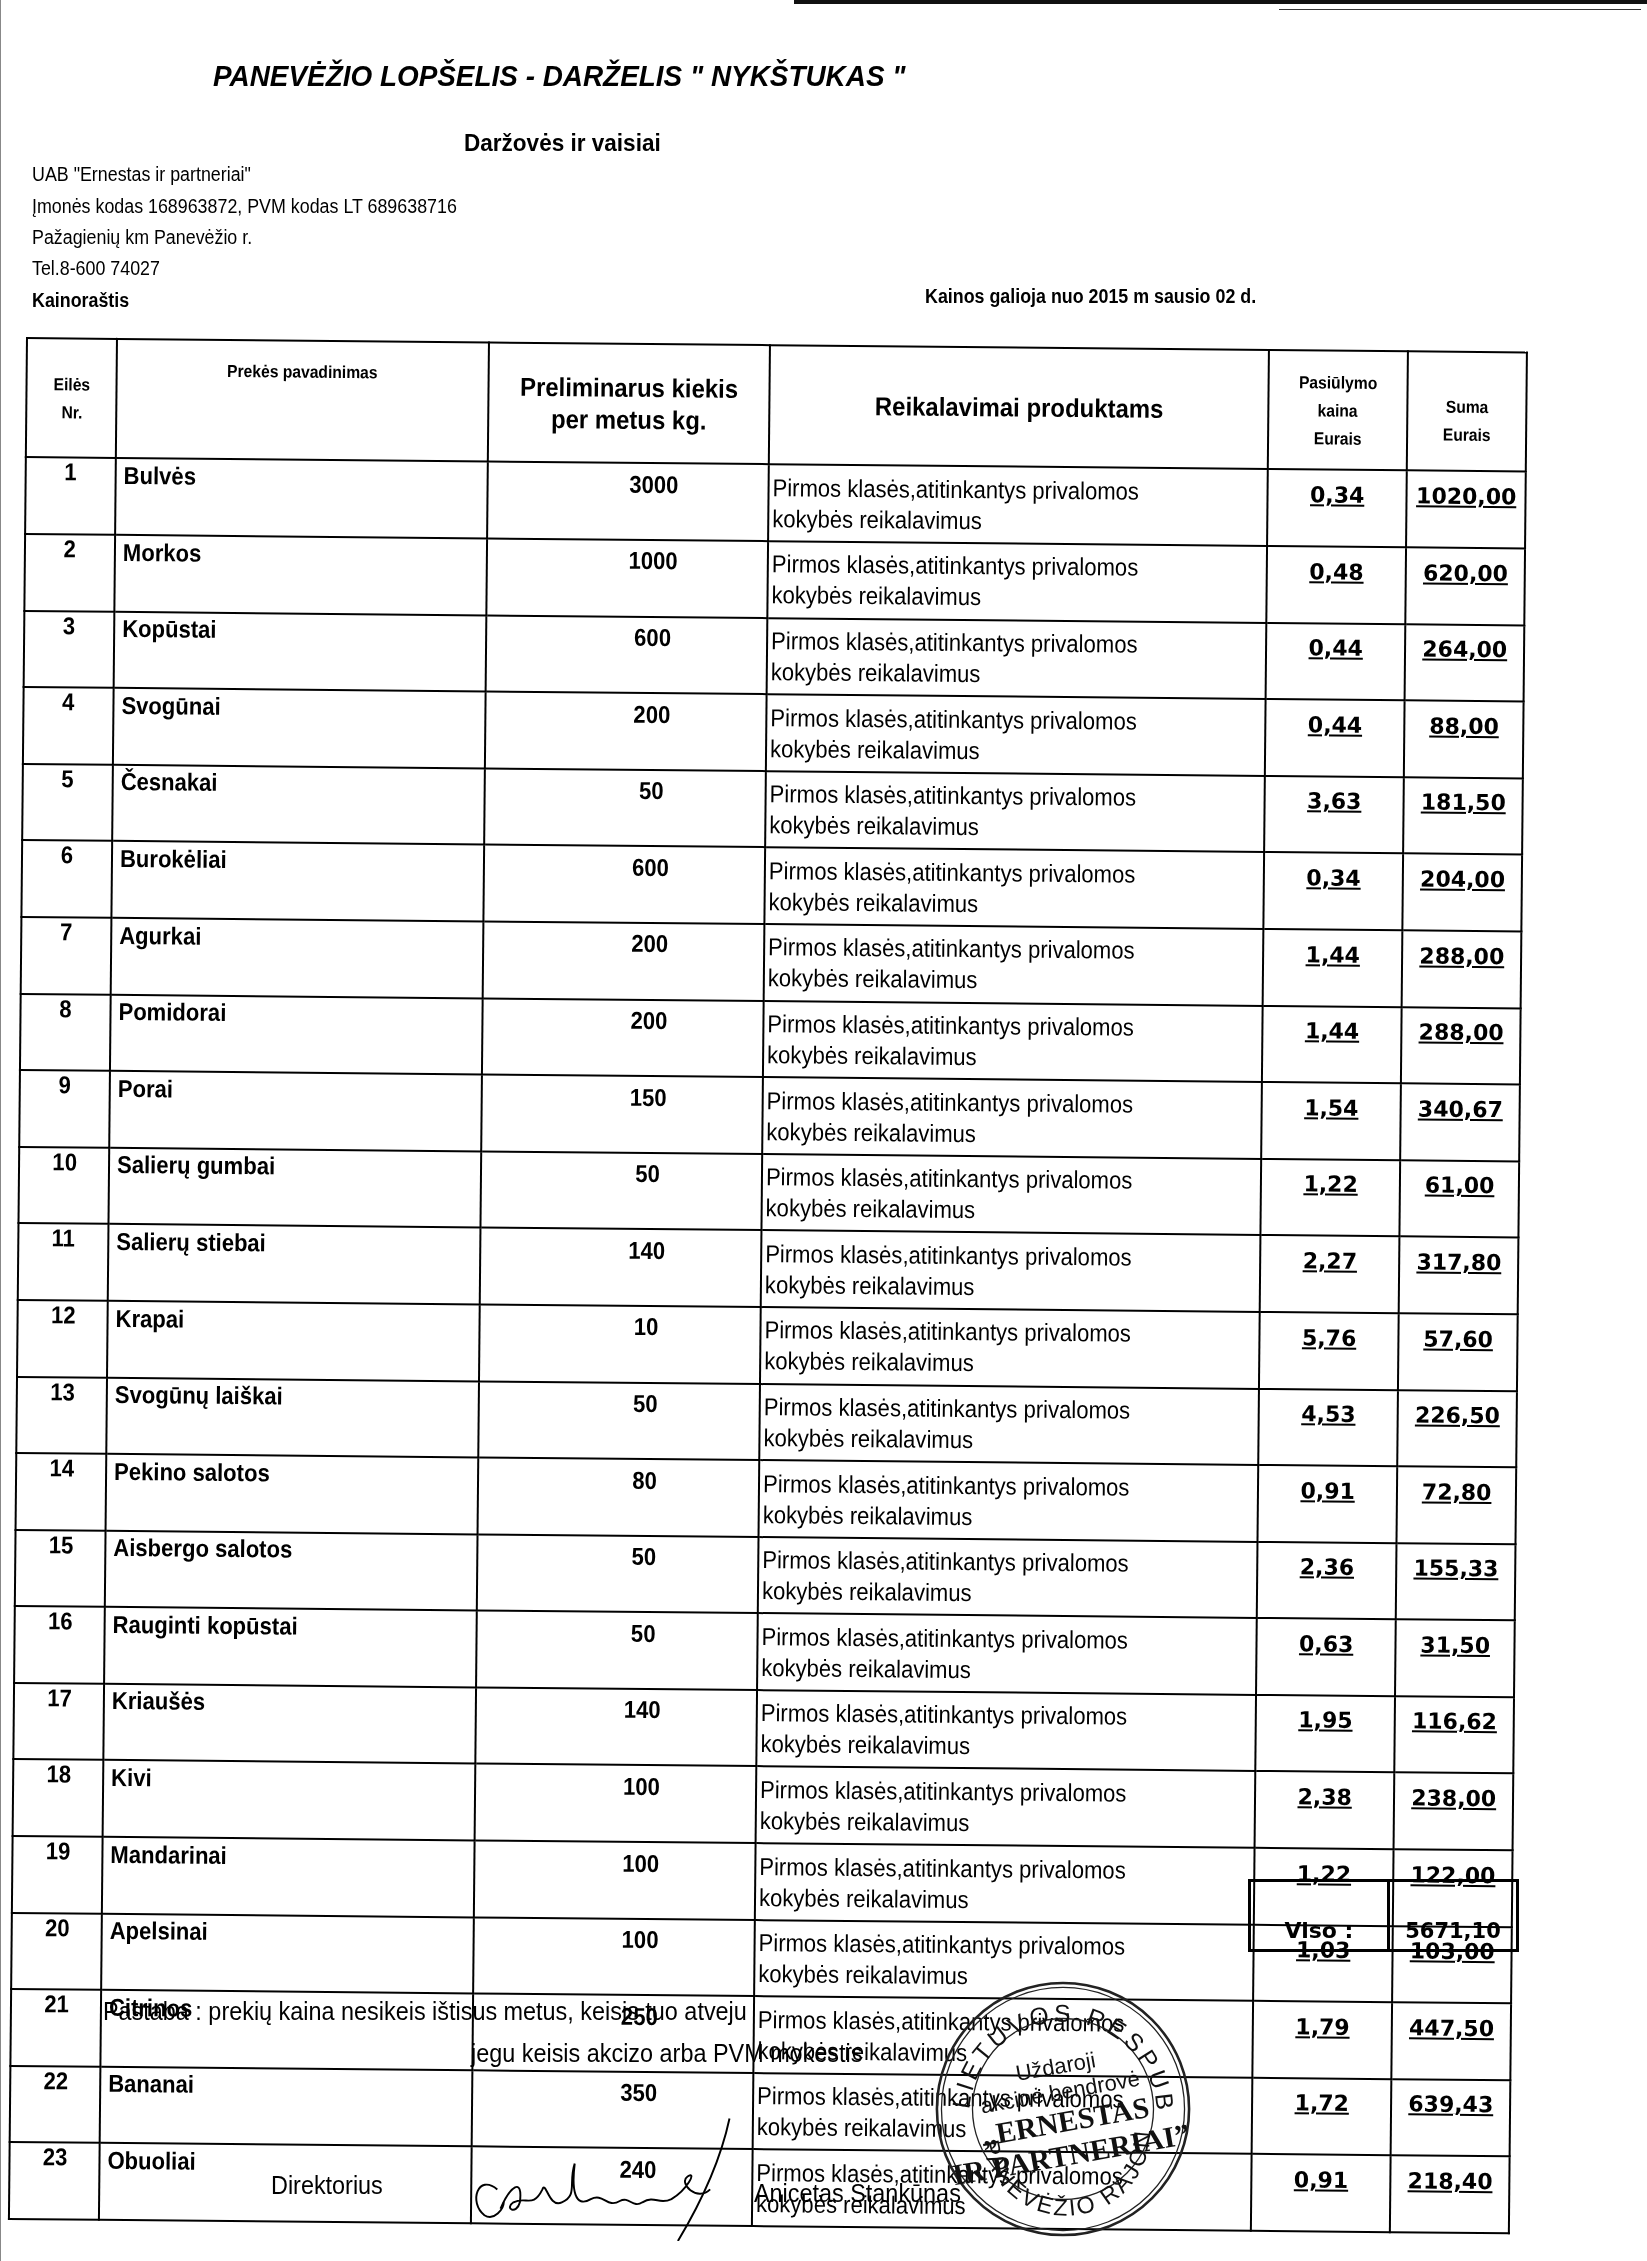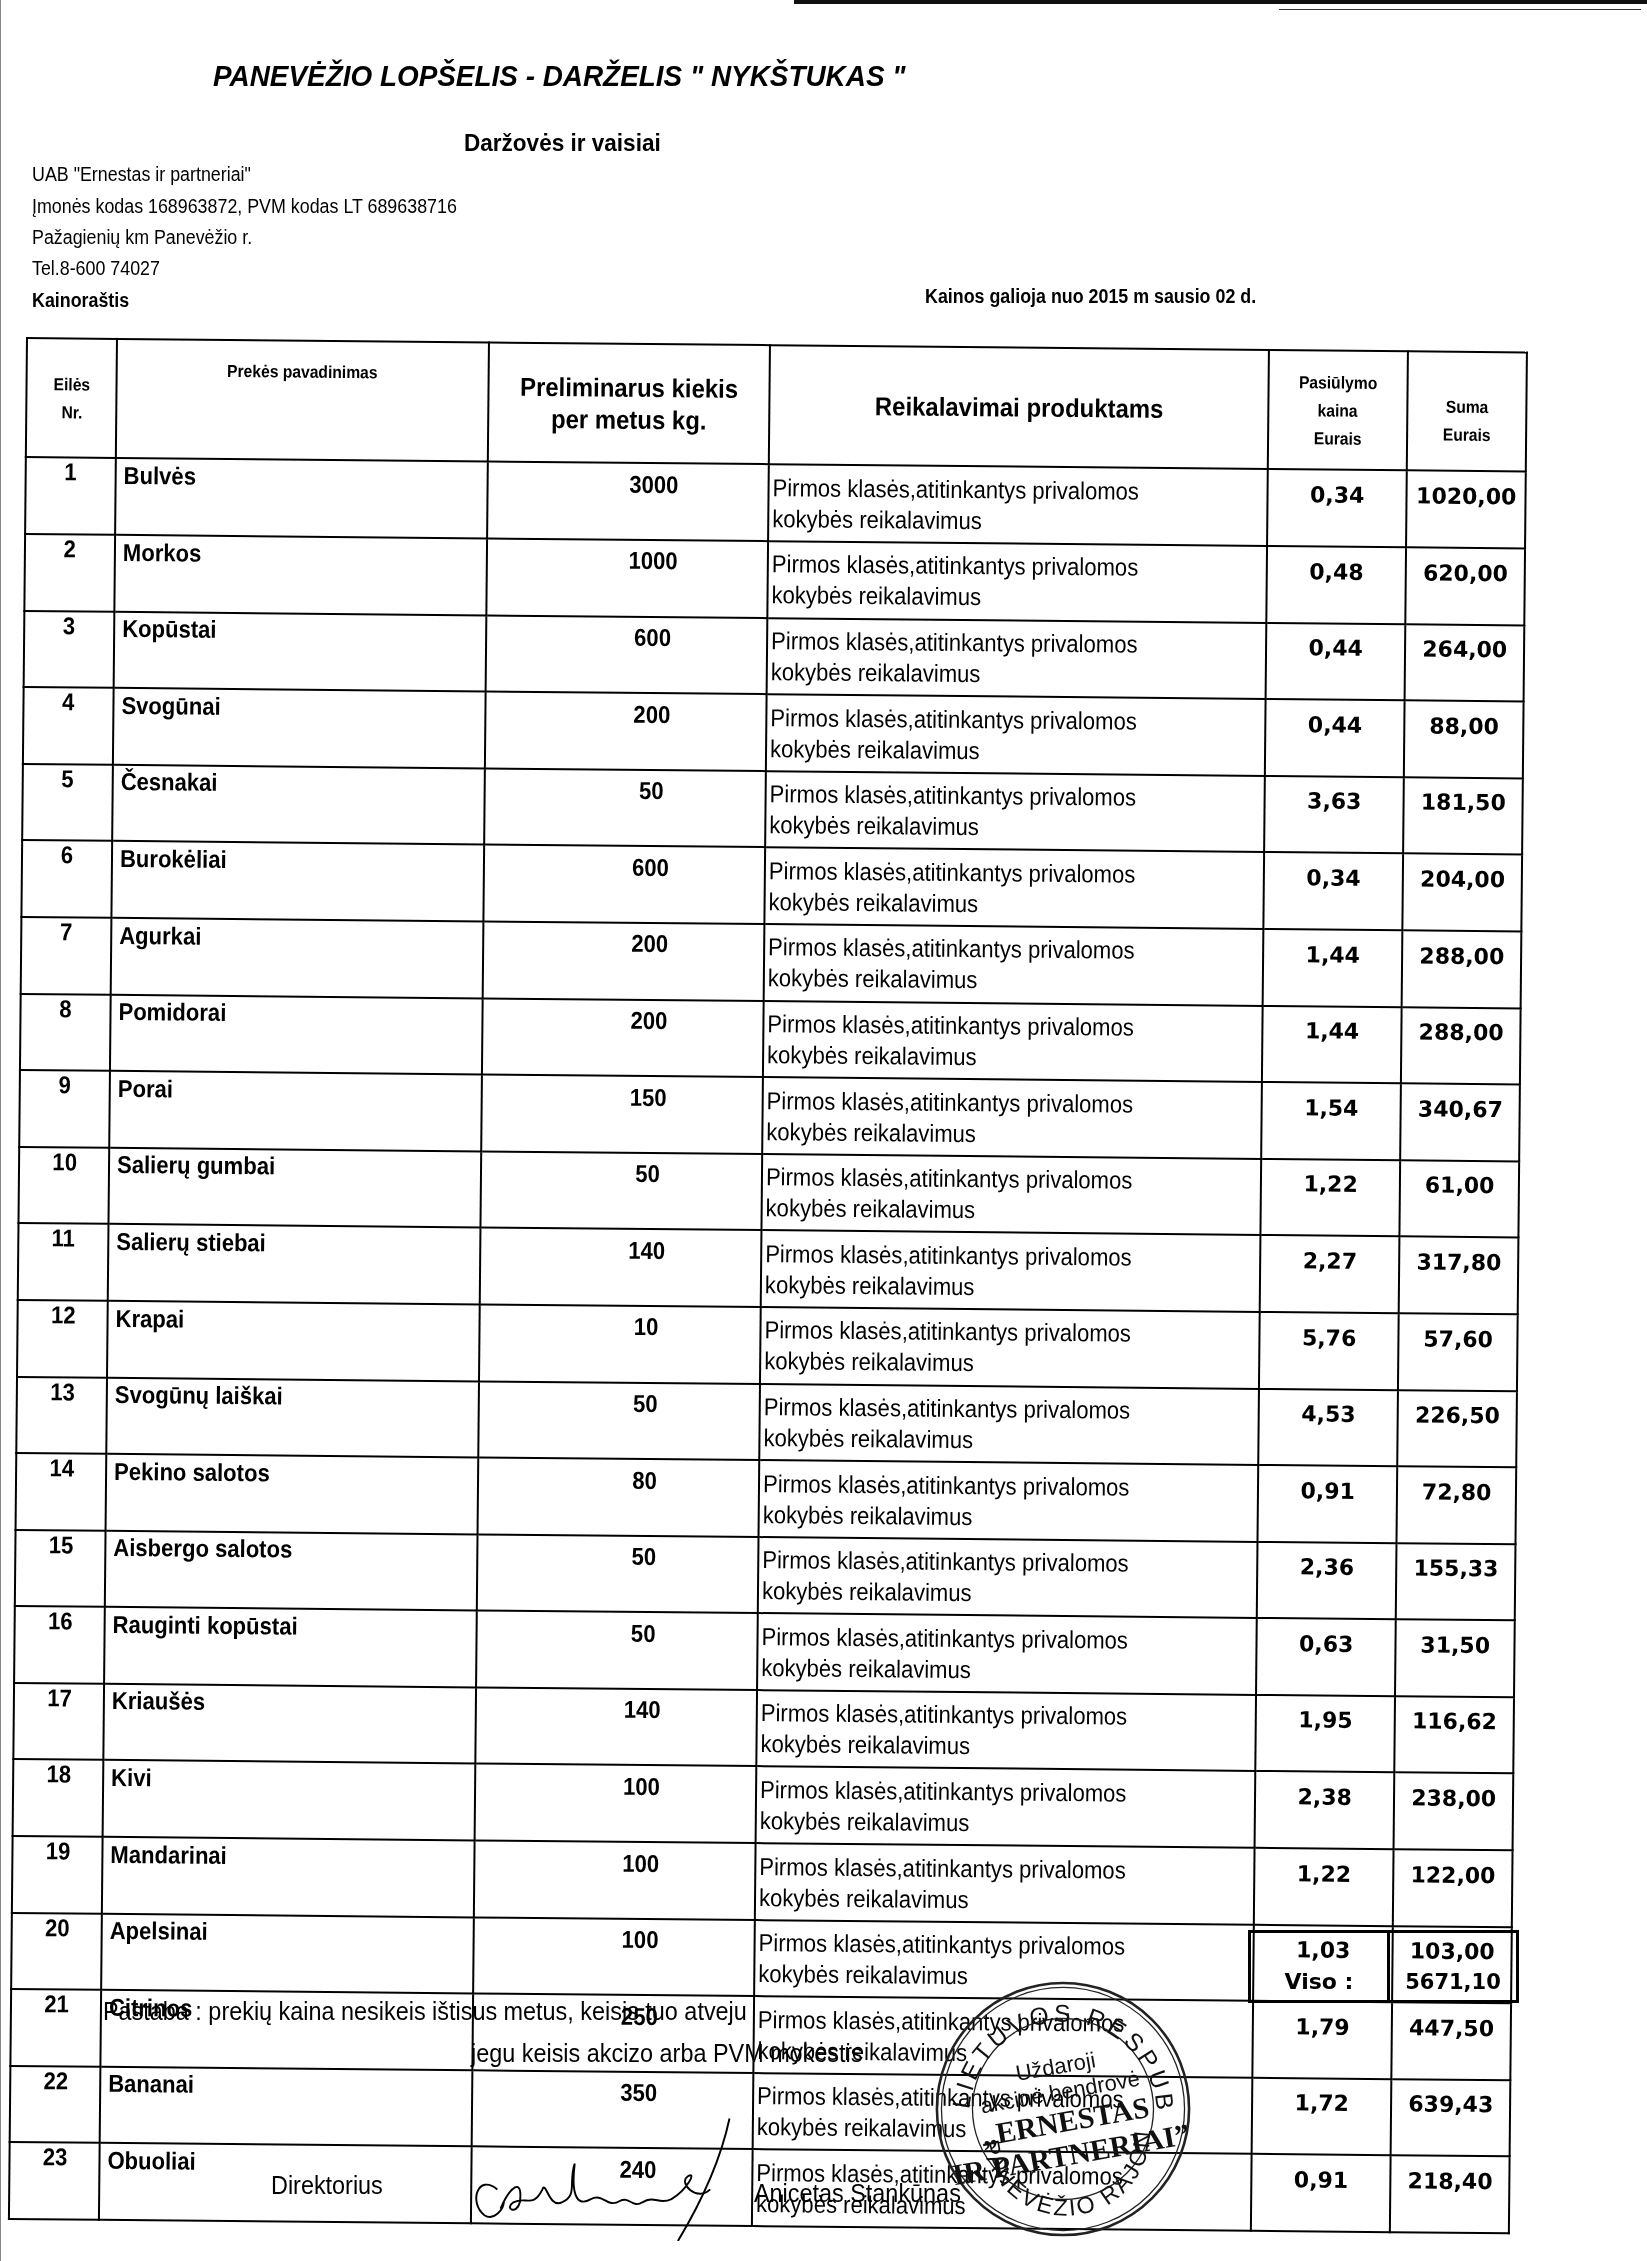--- a/index.html
+++ b/index.html
@@ -25,24 +25,24 @@
   .c-req { width:495px; }
   .c-price { width:137px; }
   .c-sum { width:116px; }
   .h-small { font-size:17.4px; line-height:28px; transform:scaleX(0.9); display:inline-block; }
   .h-big { font-size:26px; line-height:32px; display:inline-block; transform:scaleX(0.92); }
   .cell-no { text-align:center; font-size:24.5px; font-weight:bold; padding-top:2.6px; }
   .cell-name { text-align:left; font-size:24.5px; font-weight:bold; padding-left:6.5px !important; padding-top:2.6px !important; }
   .cell-qty { text-align:center; font-size:24.5px; font-weight:bold; padding-top:6.5px !important; padding-left:52px !important; }
   .cell-req { text-align:left; font-size:24.5px; line-height:31px; padding-left:2.6px !important; padding-top:6.5px !important; }
   .cell-req span { display:block; transform:scaleX(0.9); transform-origin:left top; }
-  .cell-price, .cell-sum { text-align:center; font-family:"DejaVu Sans", sans-serif; font-size:22px; font-weight:bold; padding-top:11.6px !important; }
+  .cell-price, .cell-sum { text-align:center; font-family:"DejaVu Sans", sans-serif; font-size:22px; font-weight:bold; padding-top:11.6px !important;text-decoration:underline; }
   .sq { display:inline-block; transform:scaleX(0.9); }
 
-  .viso-box { position:absolute; left:1248px; top:1930px; width:265px; height:67px; border:3.9px solid #000; display:flex; }
+  .viso-box { position:absolute; left:1248px; top:1879px; width:265px; height:67px; border:3.9px solid #000; display:flex; }
   .viso-label { width:136px; border-right:3.2px solid #000; display:flex; align-items:flex-end; justify-content:center; padding-bottom:6.5px; font-family:"DejaVu Sans", sans-serif; font-weight:bold; font-size:22px; }
   .viso-value { flex:1; display:flex; align-items:flex-end; justify-content:center; padding-bottom:6.5px; font-family:"DejaVu Sans", sans-serif; font-weight:bold; font-size:21px; }
 
   .note1 { left:103px; top:1996px; font-size:26px; transform:scaleX(0.9); transform-origin:left top; }
   .note2 { left:471px; top:2038px; font-size:26px; transform:scaleX(0.9); transform-origin:left top; }
   .director { left:271px; top:2170px; font-size:26px; transform:scaleX(0.9); transform-origin:left top; }
   .director-name { left:754px; top:2178px; font-size:26px; transform:scaleX(0.9); transform-origin:left top; }
   .signature { position:absolute; left:465px; top:2112px; width:271px; height:129px; }
   .stamp { position:absolute; left:924px; top:1970px; width:278px; height:278px; }
 </style>

